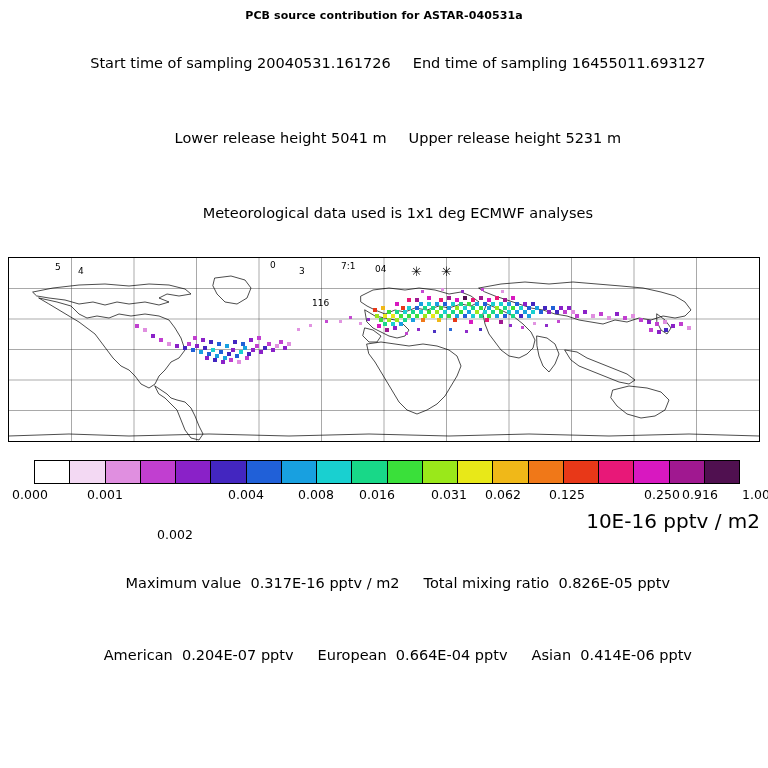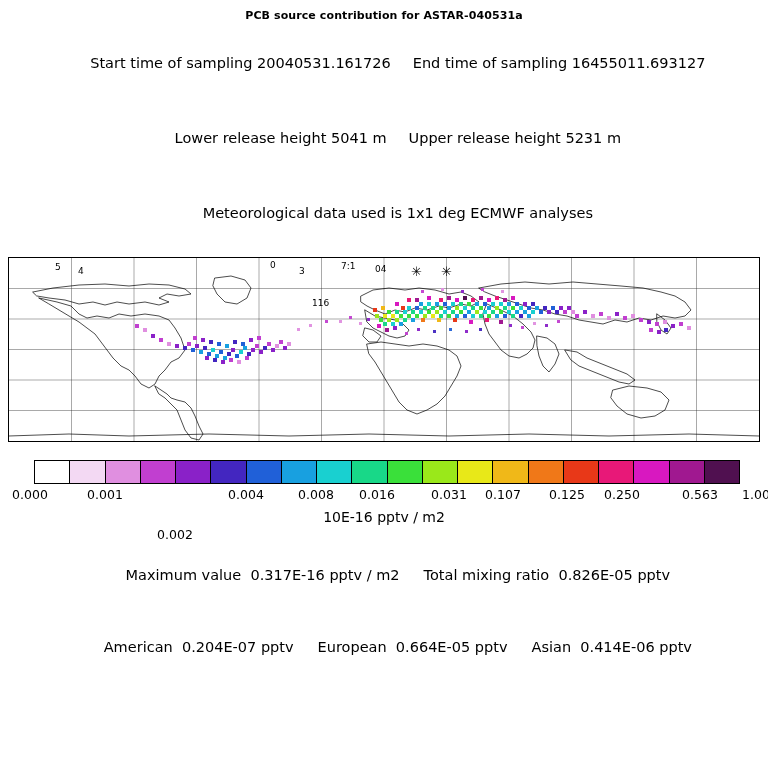--- a/index.html
+++ b/index.html
@@ -88,22 +88,22 @@
     width: 752px;
   }
   .cbar-labels span {
     position: absolute;
     font-size: 12.5px;
     transform: translateX(-50%);
     white-space: nowrap;
     text-align: right;
   }
   .cbar-unit {
-    text-align: center;
-    font-size: 14px;
+    text-align: right;
+    font-size: 20px;
     margin-top: 6px;
     width: 752px;
   }
 
   
   .footer {
     width: 768px;
     text-align: center;
     margin-top: 14px;
   }
@@ -456,32 +456,32 @@
     </div>
 
     <div class="cbar-labels">
       <span style="left:22px;">0.000</span>
       <span style="left:97px;">0.001</span>
       <span style="left:167px;margin-top:40px;">0.002</span>
       <span style="left:238px;">0.004</span>
       <span style="left:308px;">0.008</span>
       <span style="left:369px;">0.016</span>
       <span style="left:441px;">0.031</span>
-      <span style="left:495px;">0.107</span>
+      <span style="left:495px;">0.062</span>
       <span style="left:559px;">0.125</span>
-      <span style="left:614px;">0.250</span>
-      <span style="left:692px;">0.563</span>
+      <span style="left:654px;">0.250</span>
+      <span style="left:692px;">0.916</span>
       <span style="left:752px;">1.000</span>
     </div>
 
     <div class="cbar-unit">10E-16 pptv / m2</div>
   </div>
 
   <div class="footer">
     <div class="row">
       <span>Maximum value  0.317E-16 pptv / m2</span><span class="gap"></span><span>Total mixing ratio  0.826E-05 pptv</span>
     </div>
     <div class="row">
-      <span>American  0.204E-07 pptv</span><span class="gap"></span><span>European  0.664E-05 pptv</span><span class="gap"></span><span>Asian  0.414E-06 pptv</span>
+      <span>American  0.204E-07 pptv</span><span class="gap"></span><span>European  0.664E-04 pptv</span><span class="gap"></span><span>Asian  0.414E-06 pptv</span>
     </div>
   </div>
 
 </div>
 
 </body></html>

